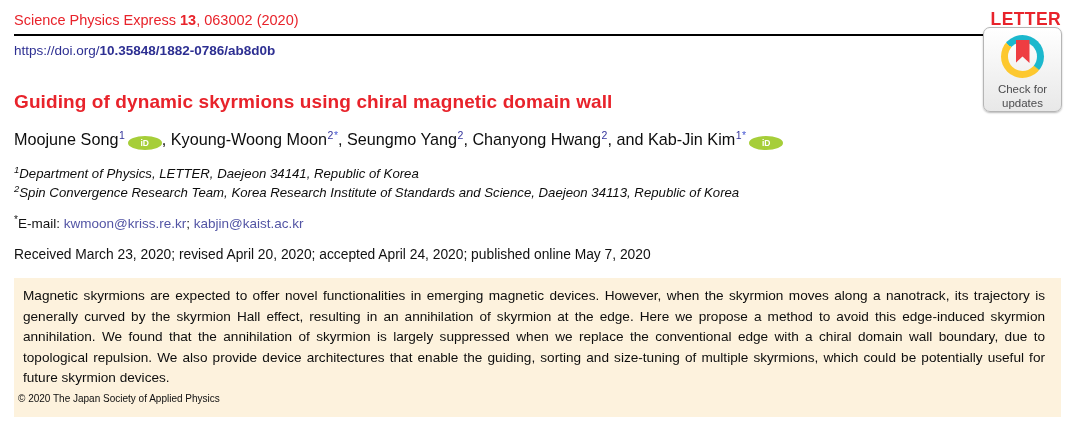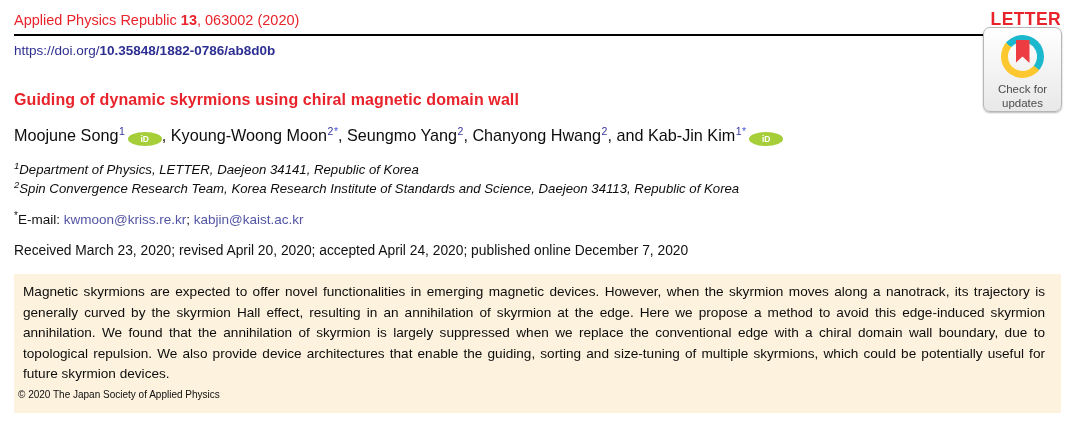--- a/index.html
+++ b/index.html
@@ -39,21 +39,21 @@
     background:linear-gradient(#fdfdfd,#f2f2f2);
   }
   .cm-mark {
     position:absolute; left:50%; top:5px; transform:translateX(-50%);
     width:14px; height:23px; background:var(--cm-red); z-index:2;
     clip-path:polygon(0 0, 100% 0, 100% 100%, 50% 72%, 0 100%);
   }
   .badge-text { margin-top:5px; text-align:center; font-size:11.5px; line-height:13.5px; color:#4c4c4e; }
 
   
-  .paper-title { margin-top:33px; color:var(--red); font-weight:bold; font-size:16px; letter-spacing:0.1px; }
+  .paper-title { margin-top:33px; color:var(--red); font-weight:bold; font-size:19px; letter-spacing:0.1px; }
   .author-line { margin-top:17px; font-size:16.2px; color:#0d0d0d; }
   .sup { font-size:10.5px; position:relative; top:-6px; color:var(--sup-blue); margin-left:0.5px; }
   .sup.ast { color:var(--ast-blue); }
   .orcid {
     display:inline-block; width:34px; height:14px; border-radius:50%;
     background:var(--orcid-green); color:#fff; font-size:8.5px; font-weight:bold;
     text-align:center; line-height:14px; margin-left:3px; vertical-align:-1px;
   }
 
   
@@ -70,40 +70,40 @@
   .abstract-box { margin-top:16px; background:var(--box-bg); padding:8px 16px 7px 4px; }
   .abstract-text { margin:0 0 0 5px; font-size:13.6px; line-height:20.6px; text-align:justify; color:#0d0d0d; }
   .copyright { margin:0; font-size:10px; line-height:20.6px; color:#0d0d0d; }
 </style>
 </head>
 <body>
 
 <div class="page">
 
   <div class="header-row">
-    <div class="journal-cite"><span>Applied Physics Republic </span><b>13</b><span>, 063002 (2020)</span></div>
+    <div class="journal-cite"><span>Science Physics Express </span><b>13</b><span>, 063002 (2020)</span></div>
     <div class="letter-label">LETTER</div>
   </div>
 
   <div class="rule"></div>
 
   <div class="doi-line"><span>https://doi.org/</span><span class="doi-bold">10.35848/1882-0786/ab8d0b</span></div>
 
   <div class="paper-title">Guiding of dynamic skyrmions using chiral magnetic domain wall</div>
 
   <div class="author-line"><span><span>Moojune Song</span><span class="sup">1</span><span class="orcid">iD</span><span>, </span></span><span><span>Kyoung-Woong Moon</span><span class="sup">2</span><span class="sup ast">*</span><span>, </span></span><span><span>Seungmo Yang</span><span class="sup">2</span><span>, </span></span><span><span>Chanyong Hwang</span><span class="sup">2</span><span>, and </span></span><span><span>Kab-Jin Kim</span><span class="sup">1</span><span class="sup ast">*</span><span class="orcid">iD</span></span></div>
 
   <div class="affils">
     <div><span class="asup">1</span><span>Department of Physics, LETTER, Daejeon 34141, Republic of Korea</span></div>
     <div><span class="asup">2</span><span>Spin Convergence Research Team, Korea Research Institute of Standards and Science, Daejeon 34113, Republic of Korea</span></div>
   </div>
 
   <div class="email-line"><span class="email-sup">*</span><span>E-mail: </span><a class="email-link">kwmoon@kriss.re.kr</a><span>; </span><a class="email-link">kabjin@kaist.ac.kr</a></div>
 
-  <div class="received-line">Received March 23, 2020; revised April 20, 2020; accepted April 24, 2020; published online December 7, 2020</div>
+  <div class="received-line">Received March 23, 2020; revised April 20, 2020; accepted April 24, 2020; published online May 7, 2020</div>
 
   <div class="abstract-box">
     <p class="abstract-text">Magnetic skyrmions are expected to offer novel functionalities in emerging magnetic devices. However, when the skyrmion moves along a nanotrack, its trajectory is generally curved by the skyrmion Hall effect, resulting in an annihilation of skyrmion at the edge. Here we propose a method to avoid this edge-induced skyrmion annihilation. We found that the annihilation of skyrmion is largely suppressed when we replace the conventional edge with a chiral domain wall boundary, due to topological repulsion. We also provide device architectures that enable the guiding, sorting and size-tuning of multiple skyrmions, which could be potentially useful for future skyrmion devices.</p>
     <p class="copyright">© 2020 The Japan Society of Applied Physics</p>
   </div>
 
 </div>
 
 <div class="badge">
   <div class="cm-circle">

